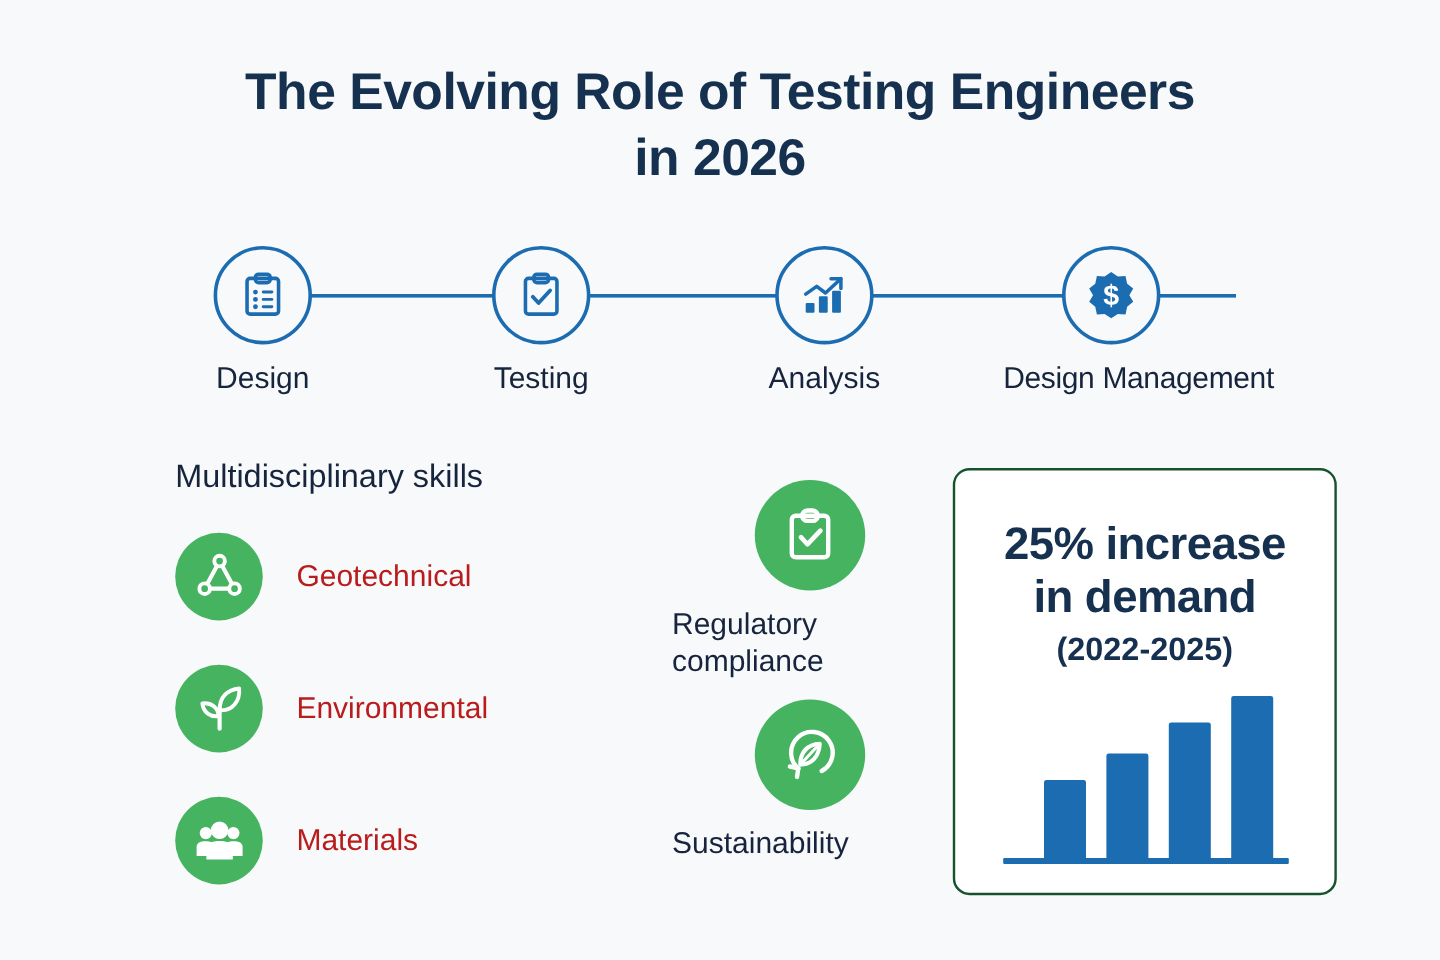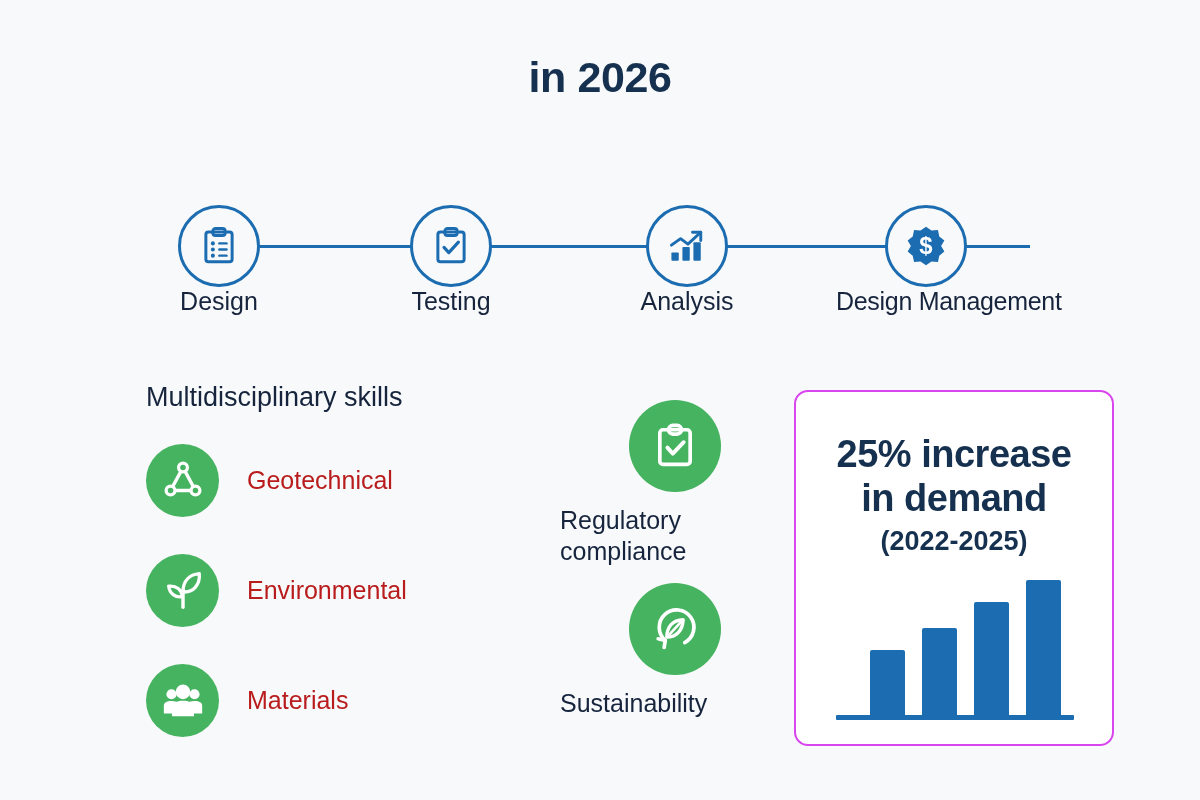--- a/index.html
+++ b/index.html
@@ -71,20 +71,21 @@
     background: #f8f9fa;
     margin: 9px auto 0 auto;
     display: flex;
     align-items: center;
     justify-content: center;
     position: relative;
     z-index: 2;
     box-sizing: border-box;
   }
   .step-label {
+    margin-top: 14px;
     font-size: 25px;
     color: #16243d;
     white-space: nowrap;
   }
   .step-4 .step-label { letter-spacing: -0.3px; }
 
   
   .skills {
     position: absolute;
     top: 382px;
@@ -147,21 +148,21 @@
   .focus-item-2 { margin-top: 17px; }
 
   
   .stat-card {
     position: absolute;
     top: 390px;
     left: 794px;
     width: 320px;
     height: 356px;
     background: #ffffff;
-    border: 2px solid #d946ef;
+    border: 2px solid #14532d;
     border-radius: 14px;
     box-sizing: border-box;
   }
   .stat-headline {
     margin-top: 40px;
     text-align: center;
     font-size: 38px;
     font-weight: bold;
     line-height: 1.16;
     color: #16314f;
@@ -199,20 +200,21 @@
   }
 
   .icon-svg { display: block; }
 </style>
 </head>
 <body>
 
 <div class="infographic">
 
   <div class="title-block">
+    <div class="title-line">The Evolving Role of Testing Engineers</div>
     <div class="title-line">in 2026</div>
   </div>
 
   <div class="steps">
     <div class="steps-line"></div>
 
     <div class="step step-1">
       <div class="step-circle">
         <svg class="icon-svg" width="42" height="42" viewBox="0 0 48 48">
           <rect x="9" y="8" width="30" height="34" rx="3" fill="none" stroke="#1b6cb0" stroke-width="3.4"></rect>

